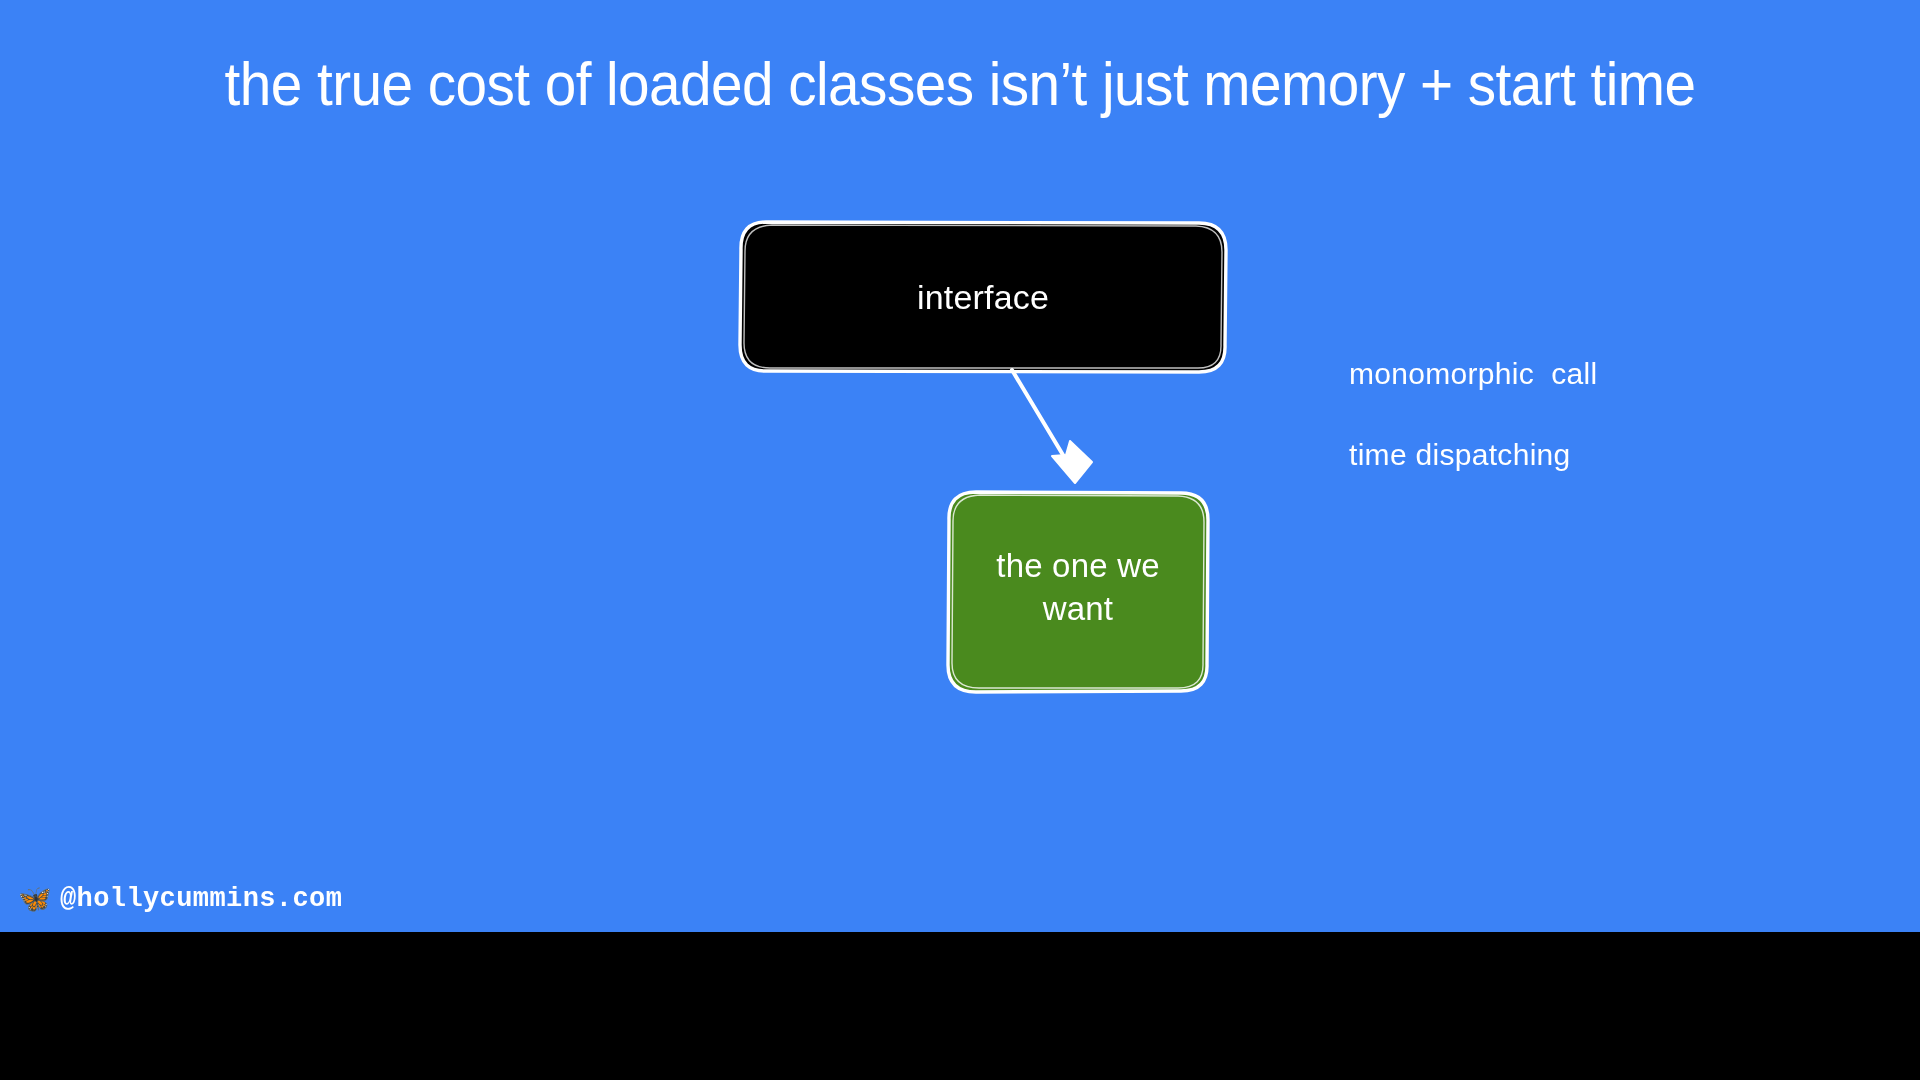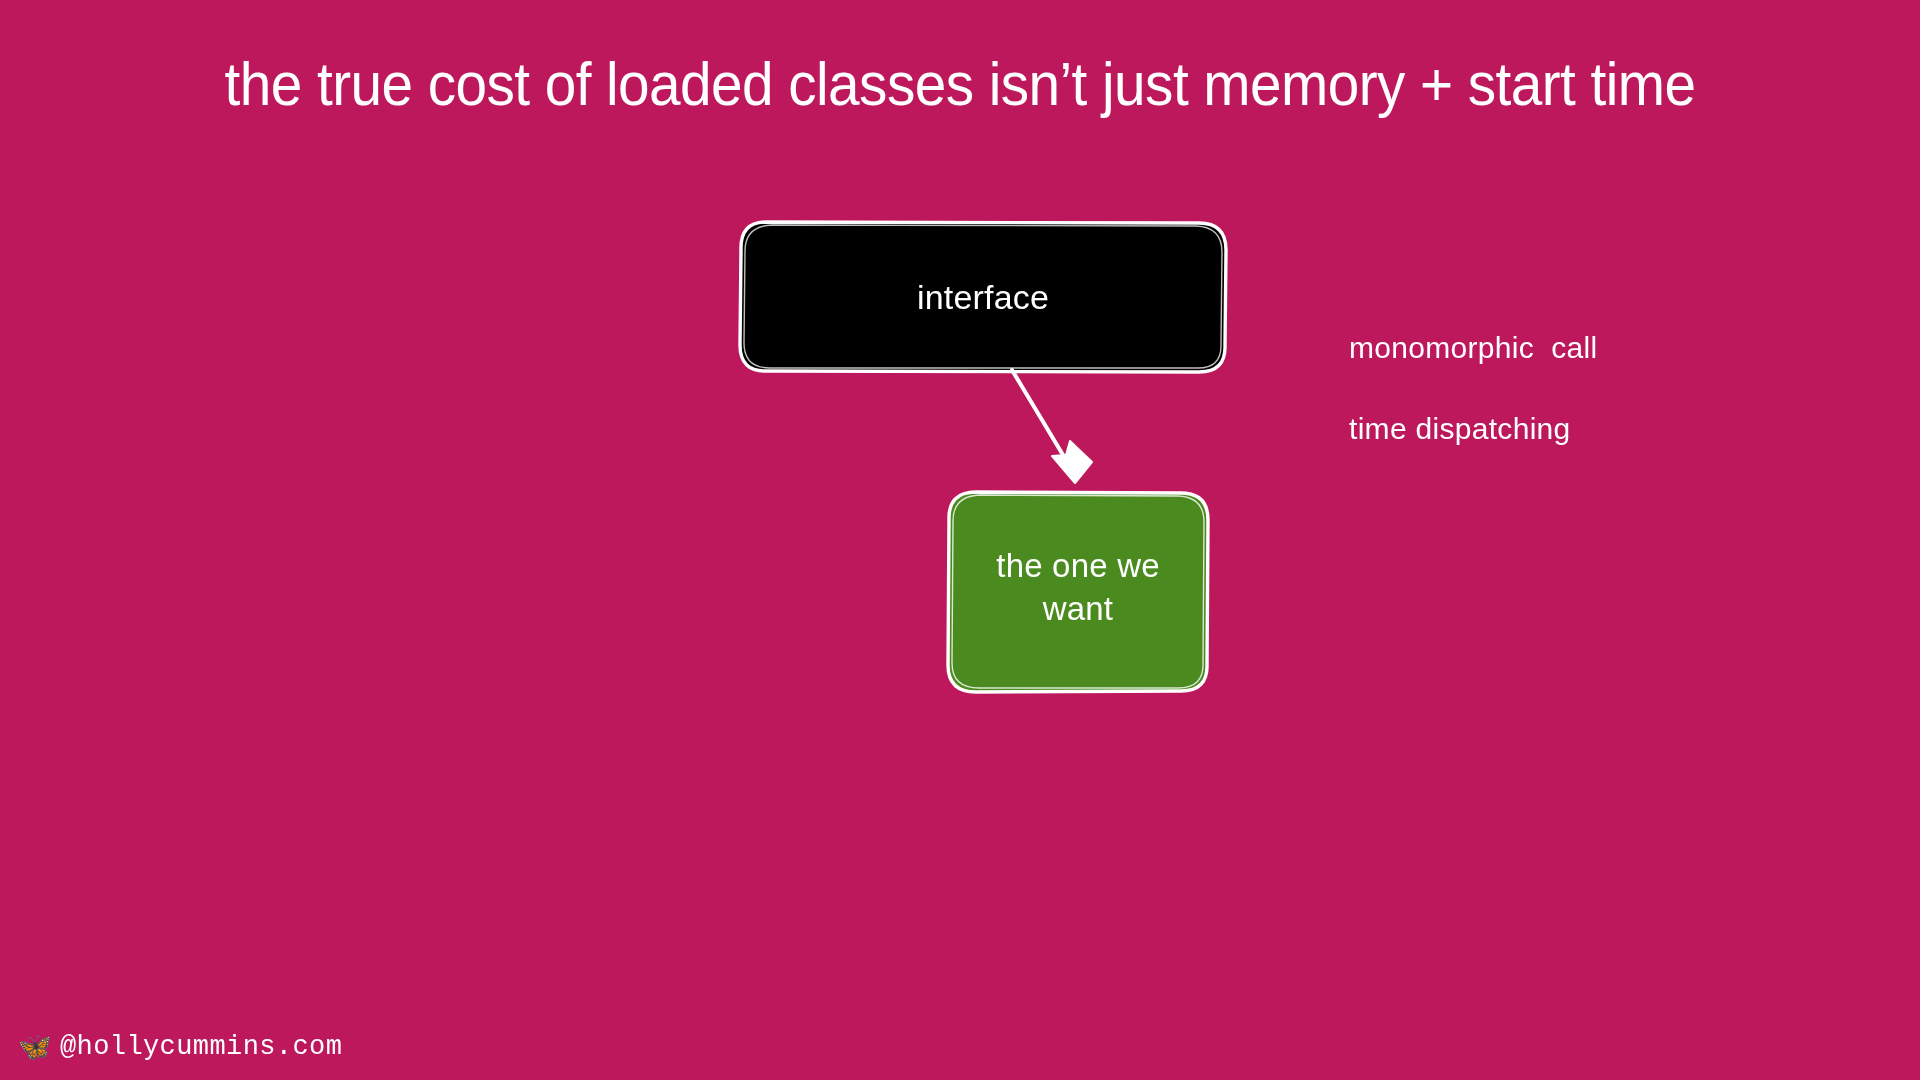--- a/index.html
+++ b/index.html
@@ -12,22 +12,22 @@
     width: 1920px;
     height: 1080px;
     overflow: hidden;
     font-family: "Liberation Sans", sans-serif;
     -webkit-font-smoothing: antialiased;
   }
 
   #slide {
     position: relative;
     width: 1920px;
-    height: 1080px;
-    background: #be185d;
+    height: 932px;
+    background: #3b82f6;
   }
 
   
   #slide-title {
     position: absolute;
     left: 0;
     top: 50px;
     width: 1920px;
     text-align: center;
     color: #ffffff;
@@ -85,20 +85,21 @@
 
   
   .annotation {
     position: absolute;
     color: #ffffff;
     font-family: "Liberation Sans", sans-serif;
     font-weight: 300;
     font-size: 30px;
     letter-spacing: 0.3px;
     white-space: pre;
+    margin-top: 26px;
   }
   #annotation-0 { left: 1349px; top: 331px; }
   #annotation-1 { left: 1349px; top: 412px; }
 
   
   #footer {
     position: absolute;
     left: 18px;
     bottom: 17px;
     display: flex;
@@ -111,21 +112,21 @@
     height: 32px;
     line-height: 32px;
     font-size: 27px;
     text-align: center;
   }
   #footer-handle {
     color: #ffffff;
     font-family: "Liberation Mono", "DejaVu Sans Mono", monospace;
     font-size: 27px;
     letter-spacing: 0.4px;
-    font-weight: 400;
+    font-weight: 700;
   }
 </style>
 </head>
 <body>
 
 <div id="slide">
 
   <div id="slide-title">the true cost of loaded classes isn’t just memory + start time</div>
 
   <div id="diagram">

